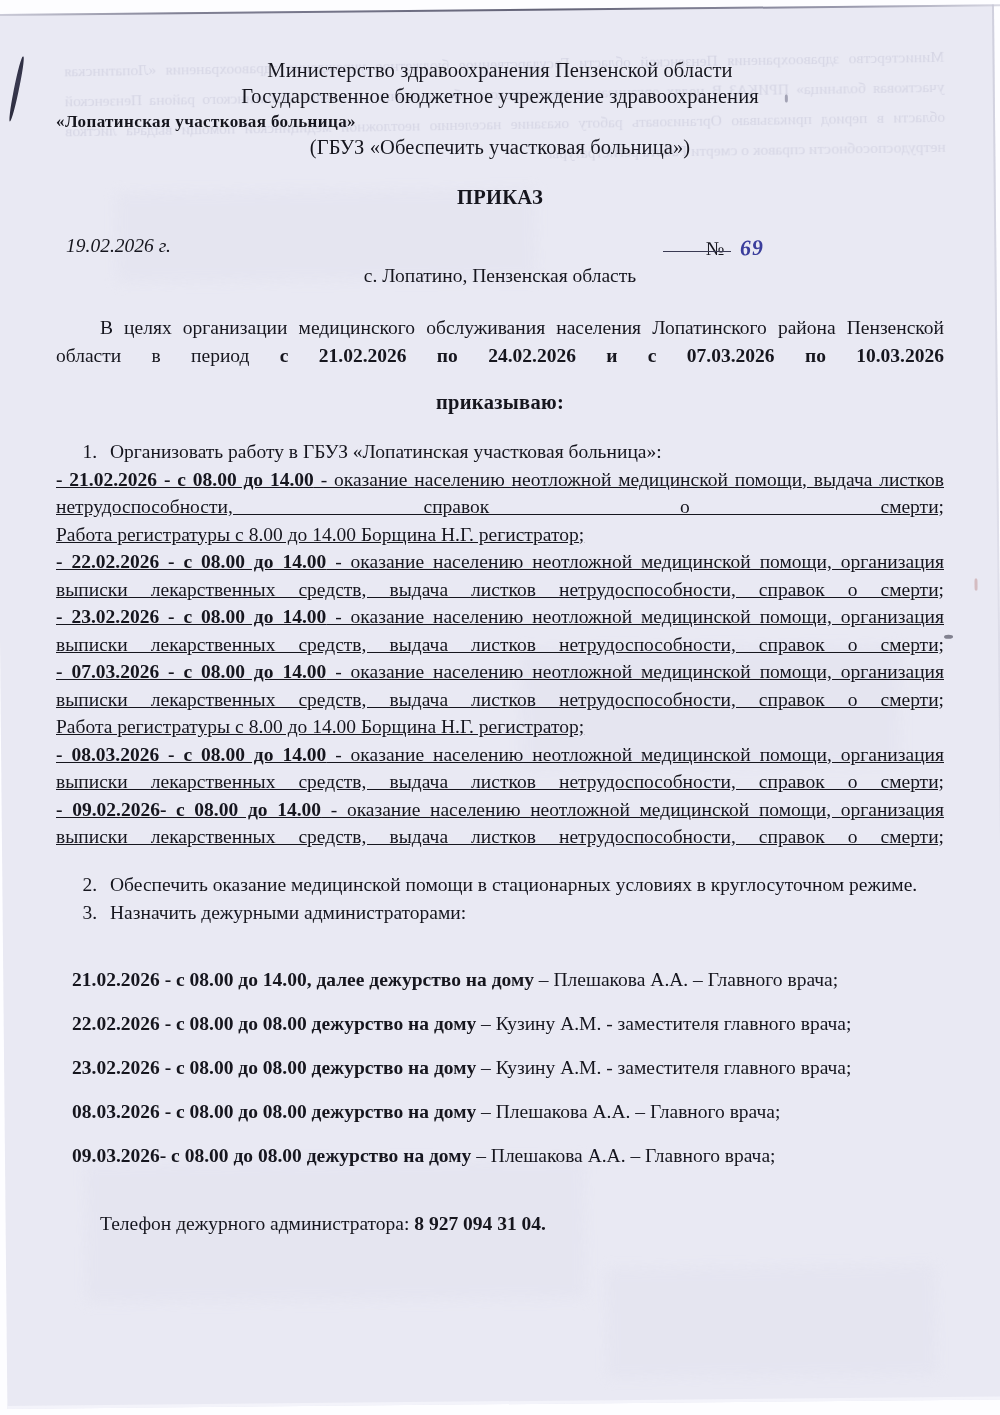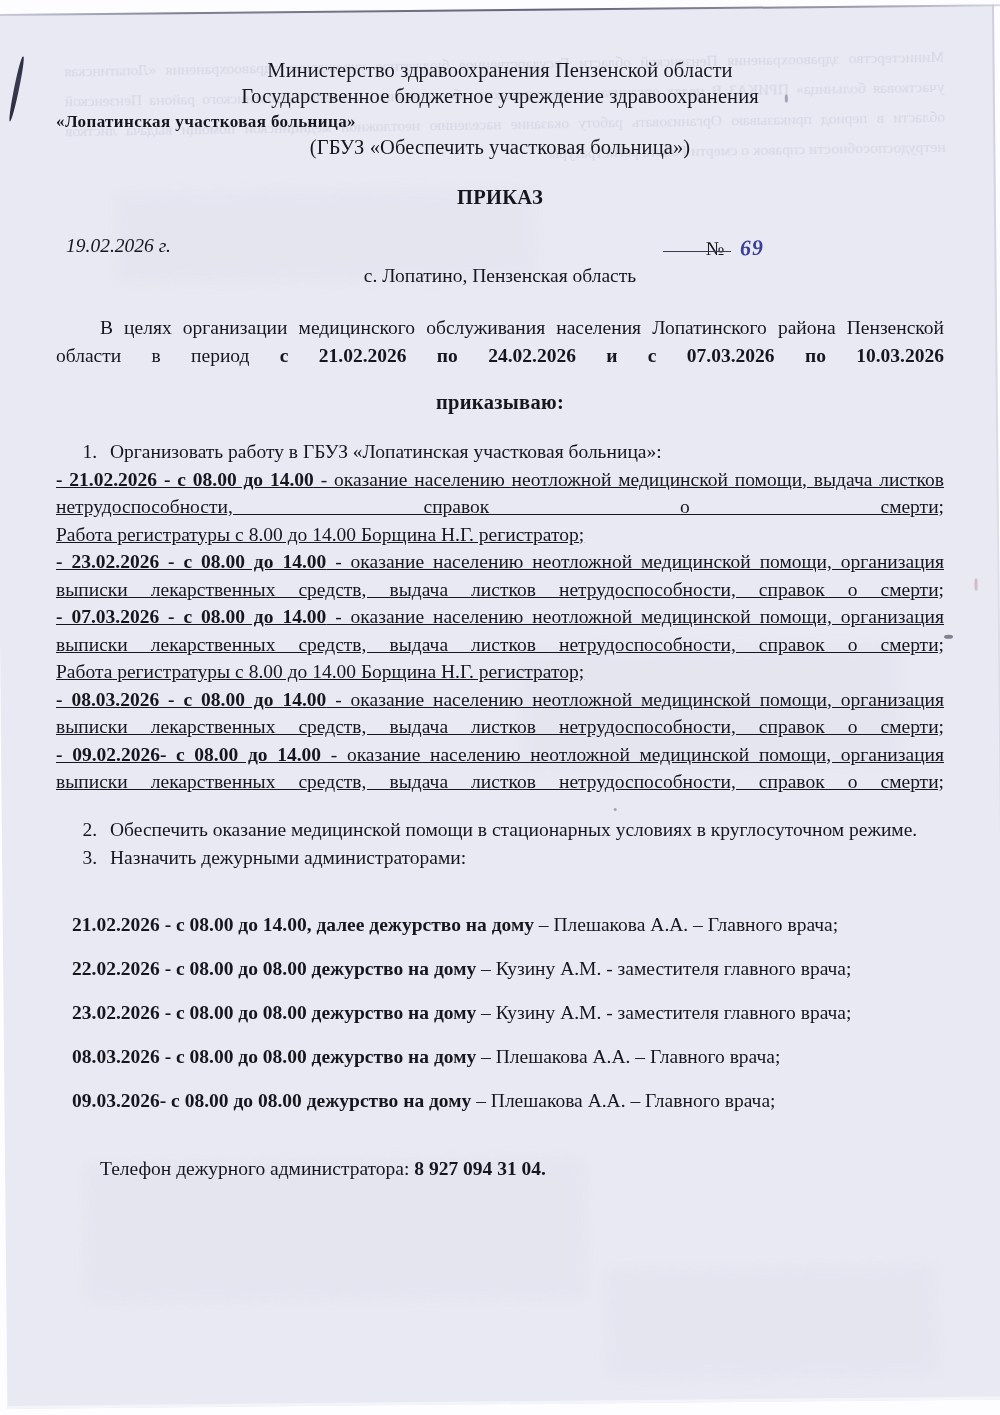--- a/index.html
+++ b/index.html
@@ -264,20 +264,21 @@
 
       <div style="height:24px"></div>
 
       <ol class="items">
         <li>Организовать работу в ГБУЗ «Лопатинская участковая больница»:</li>
       </ol>
 
       <div class="lines" id="schedule-lines">
           <p class="ln j-all"><b>- 21.02.2026 - с 08.00 до 14.00</b><span> - оказание населению  неотложной медицинской помощи, выдача листков нетрудоспособности, справок о смерти;</span></p>
           <p class="ln"><span>Работа регистратуры с 8.00 до 14.00 Борщина Н.Г. регистратор;</span></p>
+          <p class="ln j-all"><b>- 22.02.2026 - с 08.00 до 14.00</b><span> -  оказание  населению  неотложной медицинской помощи, организация выписки лекарственных средств, выдача листков нетрудоспособности, справок о смерти;</span></p>
           <p class="ln j-all"><b>- 23.02.2026 - с 08.00 до 14.00</b><span> -  оказание  населению  неотложной медицинской помощи, организация выписки лекарственных средств, выдача листков нетрудоспособности, справок о смерти;</span></p>
           <p class="ln j-all"><b>- 07.03.2026 - с 08.00 до 14.00</b><span> -  оказание  населению  неотложной медицинской помощи, организация выписки лекарственных средств, выдача листков нетрудоспособности, справок о смерти;</span></p>
           <p class="ln"><span>Работа регистратуры с 8.00 до 14.00 Борщина Н.Г. регистратор;</span></p>
           <p class="ln j-all"><b>- 08.03.2026  - с 08.00 до 14.00</b><span> -  оказание  населению  неотложной медицинской помощи, организация выписки лекарственных средств, выдача листков нетрудоспособности, справок о смерти;</span></p>
           <p class="ln j-all"><b>- 09.02.2026- с 08.00 до 14.00</b><span> -  оказание  населению  неотложной медицинской помощи, организация выписки лекарственных средств, выдача листков нетрудоспособности, справок о смерти;</span></p>
         </div>
 
       <div style="height:20px"></div>
 
       <ol class="items tail" start="2">

